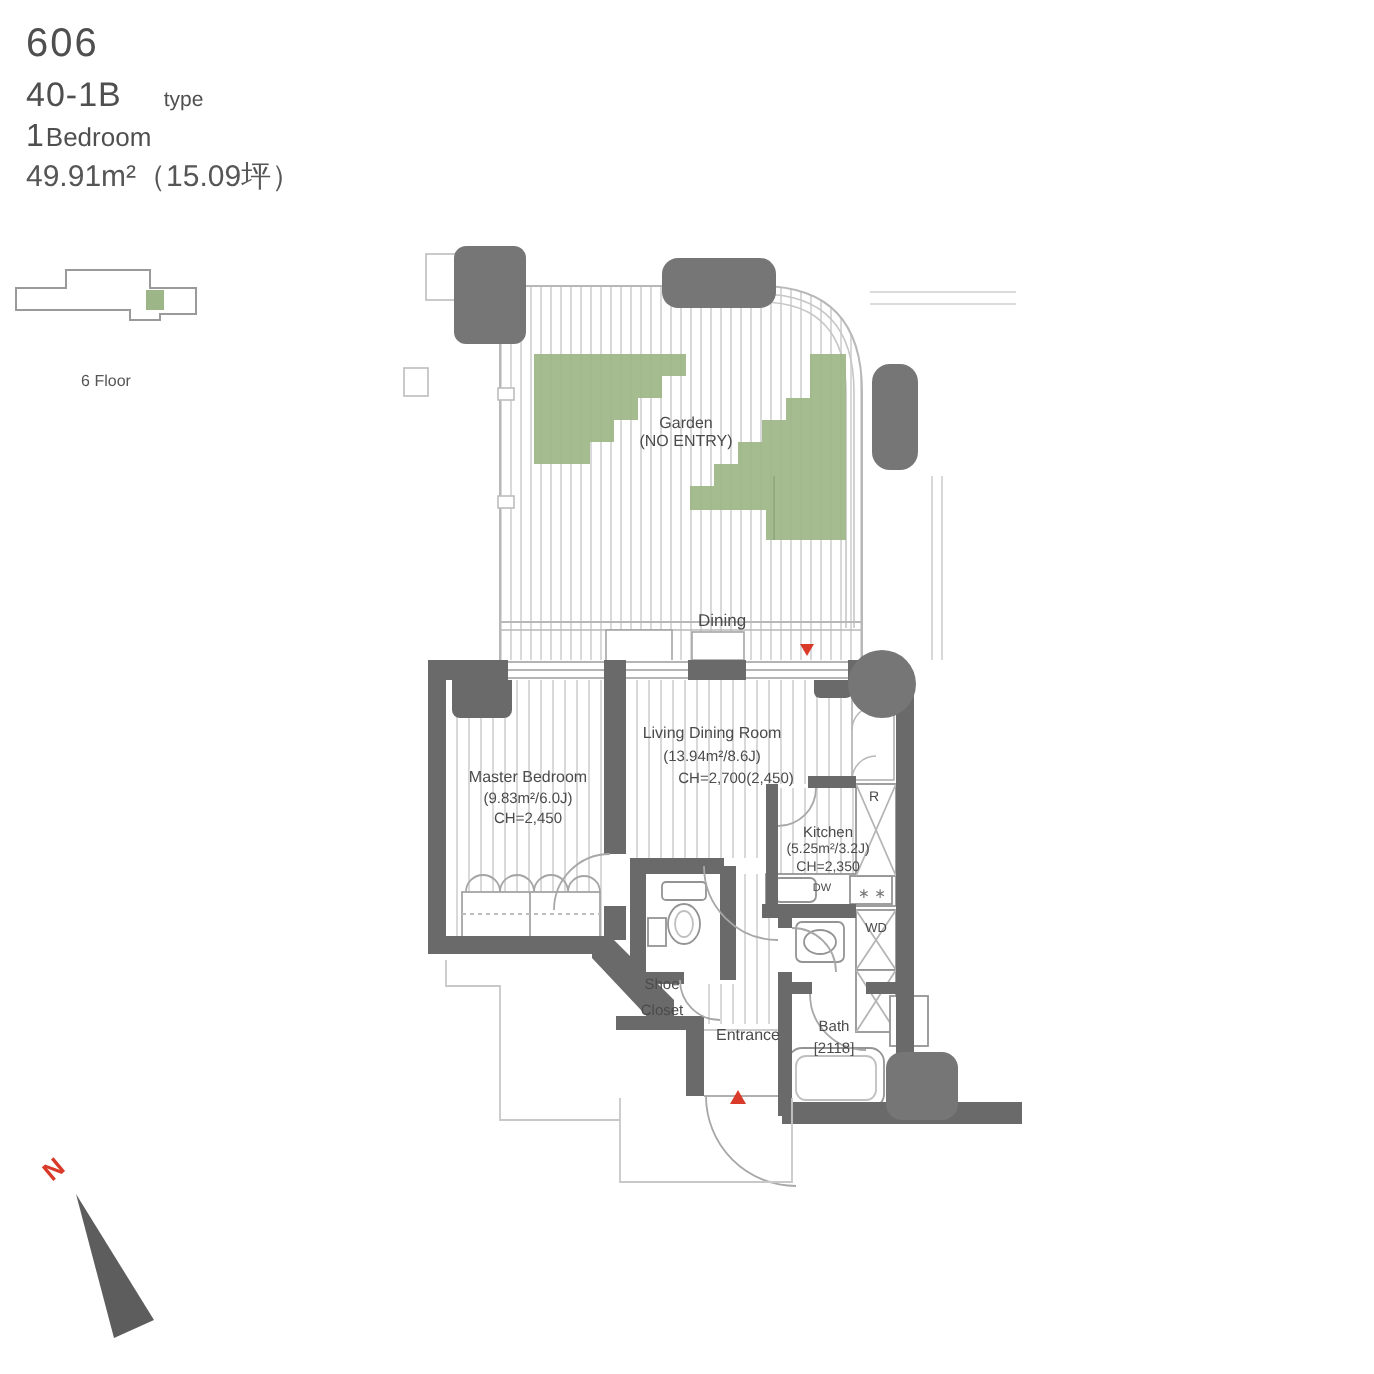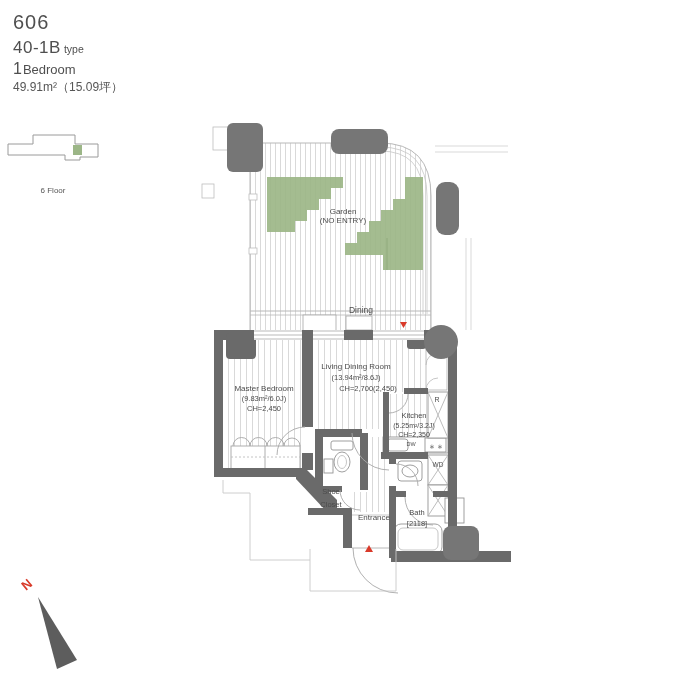--- a/index.html
+++ b/index.html
@@ -3,24 +3,24 @@
 <meta charset="utf-8">
 <style>
   html,body{margin:0;padding:0;background:#ffffff;}
   .stage{position:relative;width:687px;height:687px;background:#fff;overflow:hidden;
          font-family:"Liberation Sans","DejaVu Sans",sans-serif;color:#4b4b4b;}
   .stage svg{position:absolute;left:0;top:0;}
   .lbl{position:absolute;transform:translate(-50%,-50%);white-space:nowrap;color:#4b4b4b;line-height:1;}
   .hdr{position:absolute;white-space:nowrap;color:#4f4f4f;line-height:1;}
   .unit{font-size:20px;font-weight:500;letter-spacing:1px;}
   .ptype{font-size:17px;font-weight:500;letter-spacing:.5px;}
-  .ptype .sfx{font-size:10.5px;font-weight:400;margin-left:3px;letter-spacing:0;}
+  .ptype .sfx{font-size:10.5px;font-weight:400;margin-left:21px;letter-spacing:0;}
   .bed{font-size:16px;font-weight:500;}
   .bed .sfx{font-size:13px;font-weight:400;margin-left:1px;}
-  .area{font-size:12px;color:#565656;}
+  .area{font-size:15px;color:#565656;}
   .north{position:absolute;left:22px;top:577px;font-size:13px;font-weight:600;
          transform:rotate(-40deg);}
 </style>
 </head>
 <body>
 
 <div class="stage">
 
 <svg width="687" height="687" viewBox="0 0 687 687">
   <defs>

